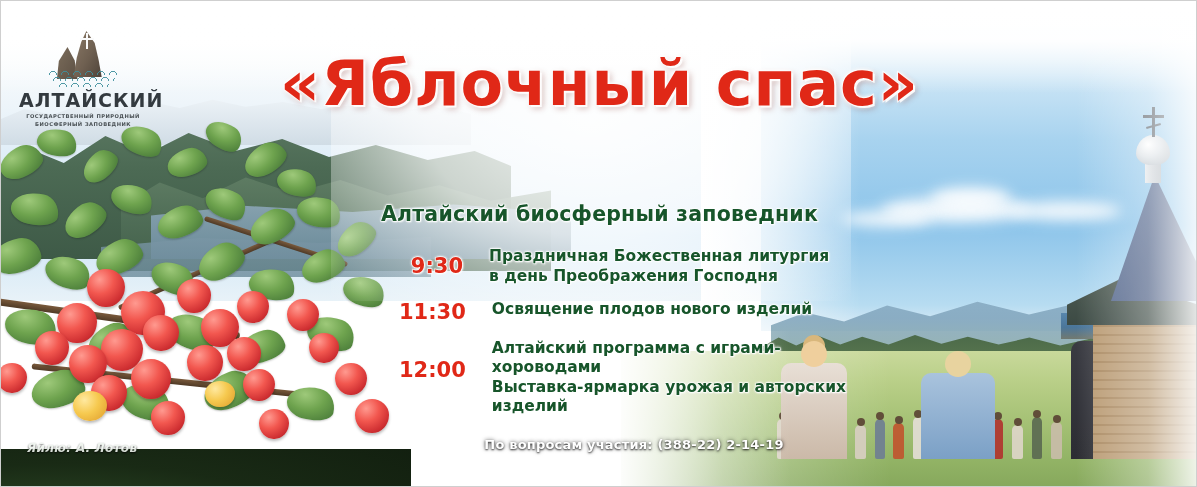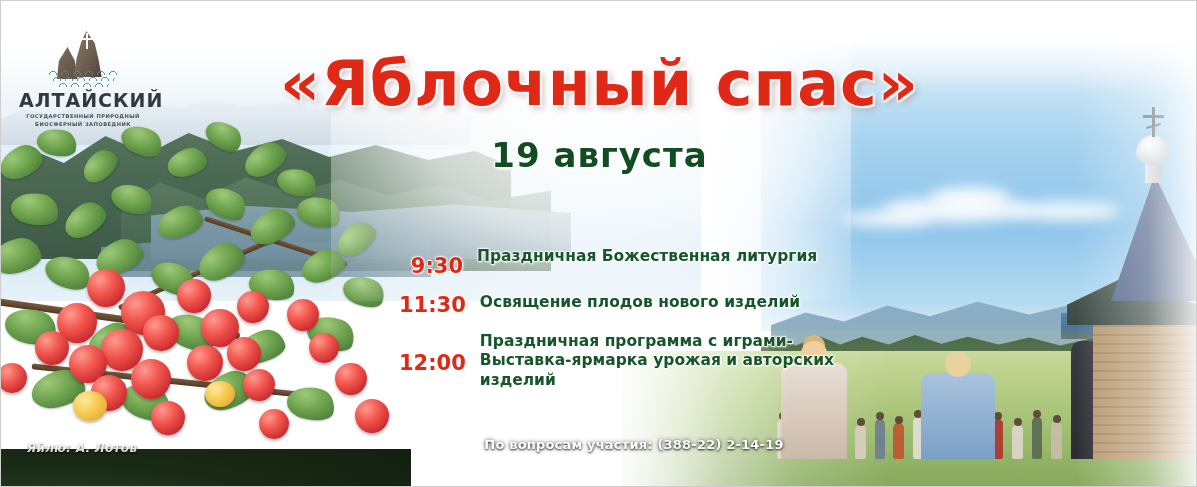--- a/index.html
+++ b/index.html
@@ -271,20 +271,21 @@
     white-space:nowrap;
   }
   .sched-time.t1{padding-top:7px;}
   .sched-time.t3{padding-top:19px;text-decoration:underline;}
   .sched-desc{
     flex:1 1 auto;
     font-family:"DejaVu Sans",sans-serif;font-weight:700;font-size:15.5px;line-height:1.26;
     color:#17552a;
     -webkit-text-stroke:.9px #ffffff;paint-order:stroke fill;
     text-shadow:0 0 3px #ffffff,0 0 3px #ffffff,1px 1px 2px rgba(255,255,255,.88);
+    margin-left:12px;
   }
   .sched-desc span{display:block;}
 
   .contact{
     position:absolute;left:398px;top:436px;width:470px;text-align:center;
     font-family:"DejaVu Sans",sans-serif;font-weight:700;font-size:13px;letter-spacing:.2px;
     color:#ffffff;
     text-shadow:0 1px 2px rgba(0,0,0,.75),0 0 4px rgba(0,0,0,.6);
   }
   .credit{
@@ -446,45 +447,47 @@
     <div class="logo-sub">
       <div>ГОСУДАРСТВЕННЫЙ ПРИРОДНЫЙ</div>
       <div>БИОСФЕРНЫЙ ЗАПОВЕДНИК</div>
     </div>
   </div>
 
   <div class="content">
 
     <div class="title">«Яблочный спас»</div>
 
-    <div class="date">19 августа</div>
 
     <div class="venue">
+      <div>Алтайский биосферный заповедник</div>
     </div>
 
     <div class="schedule">
 
       <div class="sched-row r1">
         <div class="sched-time t1">9:30</div>
         <div class="sched-desc">
           <span>Праздничная Божественная литургия</span>
+          <span>в день Преображения Господня</span>
         </div>
       </div>
 
       <div class="sched-row r2">
         <div class="sched-time">11:30</div>
         <div class="sched-desc">
           <span>Освящение плодов нового изделий</span>
         </div>
       </div>
 
       <div class="sched-row">
         <div class="sched-time t3">12:00</div>
         <div class="sched-desc">
-          <span>Праздничная программа с играми-</span>
+          <span>Алтайский программа с играми-</span>
+          <span>хороводами</span>
           <span>Выставка-ярмарка урожая и авторских</span>
           <span>изделий</span>
         </div>
       </div>
 
     </div>
 
     <div class="contact">По вопросам участия: (388-22) 2-14-19</div>
 
     <div class="credit">Яйлю: А. Лотов</div>

